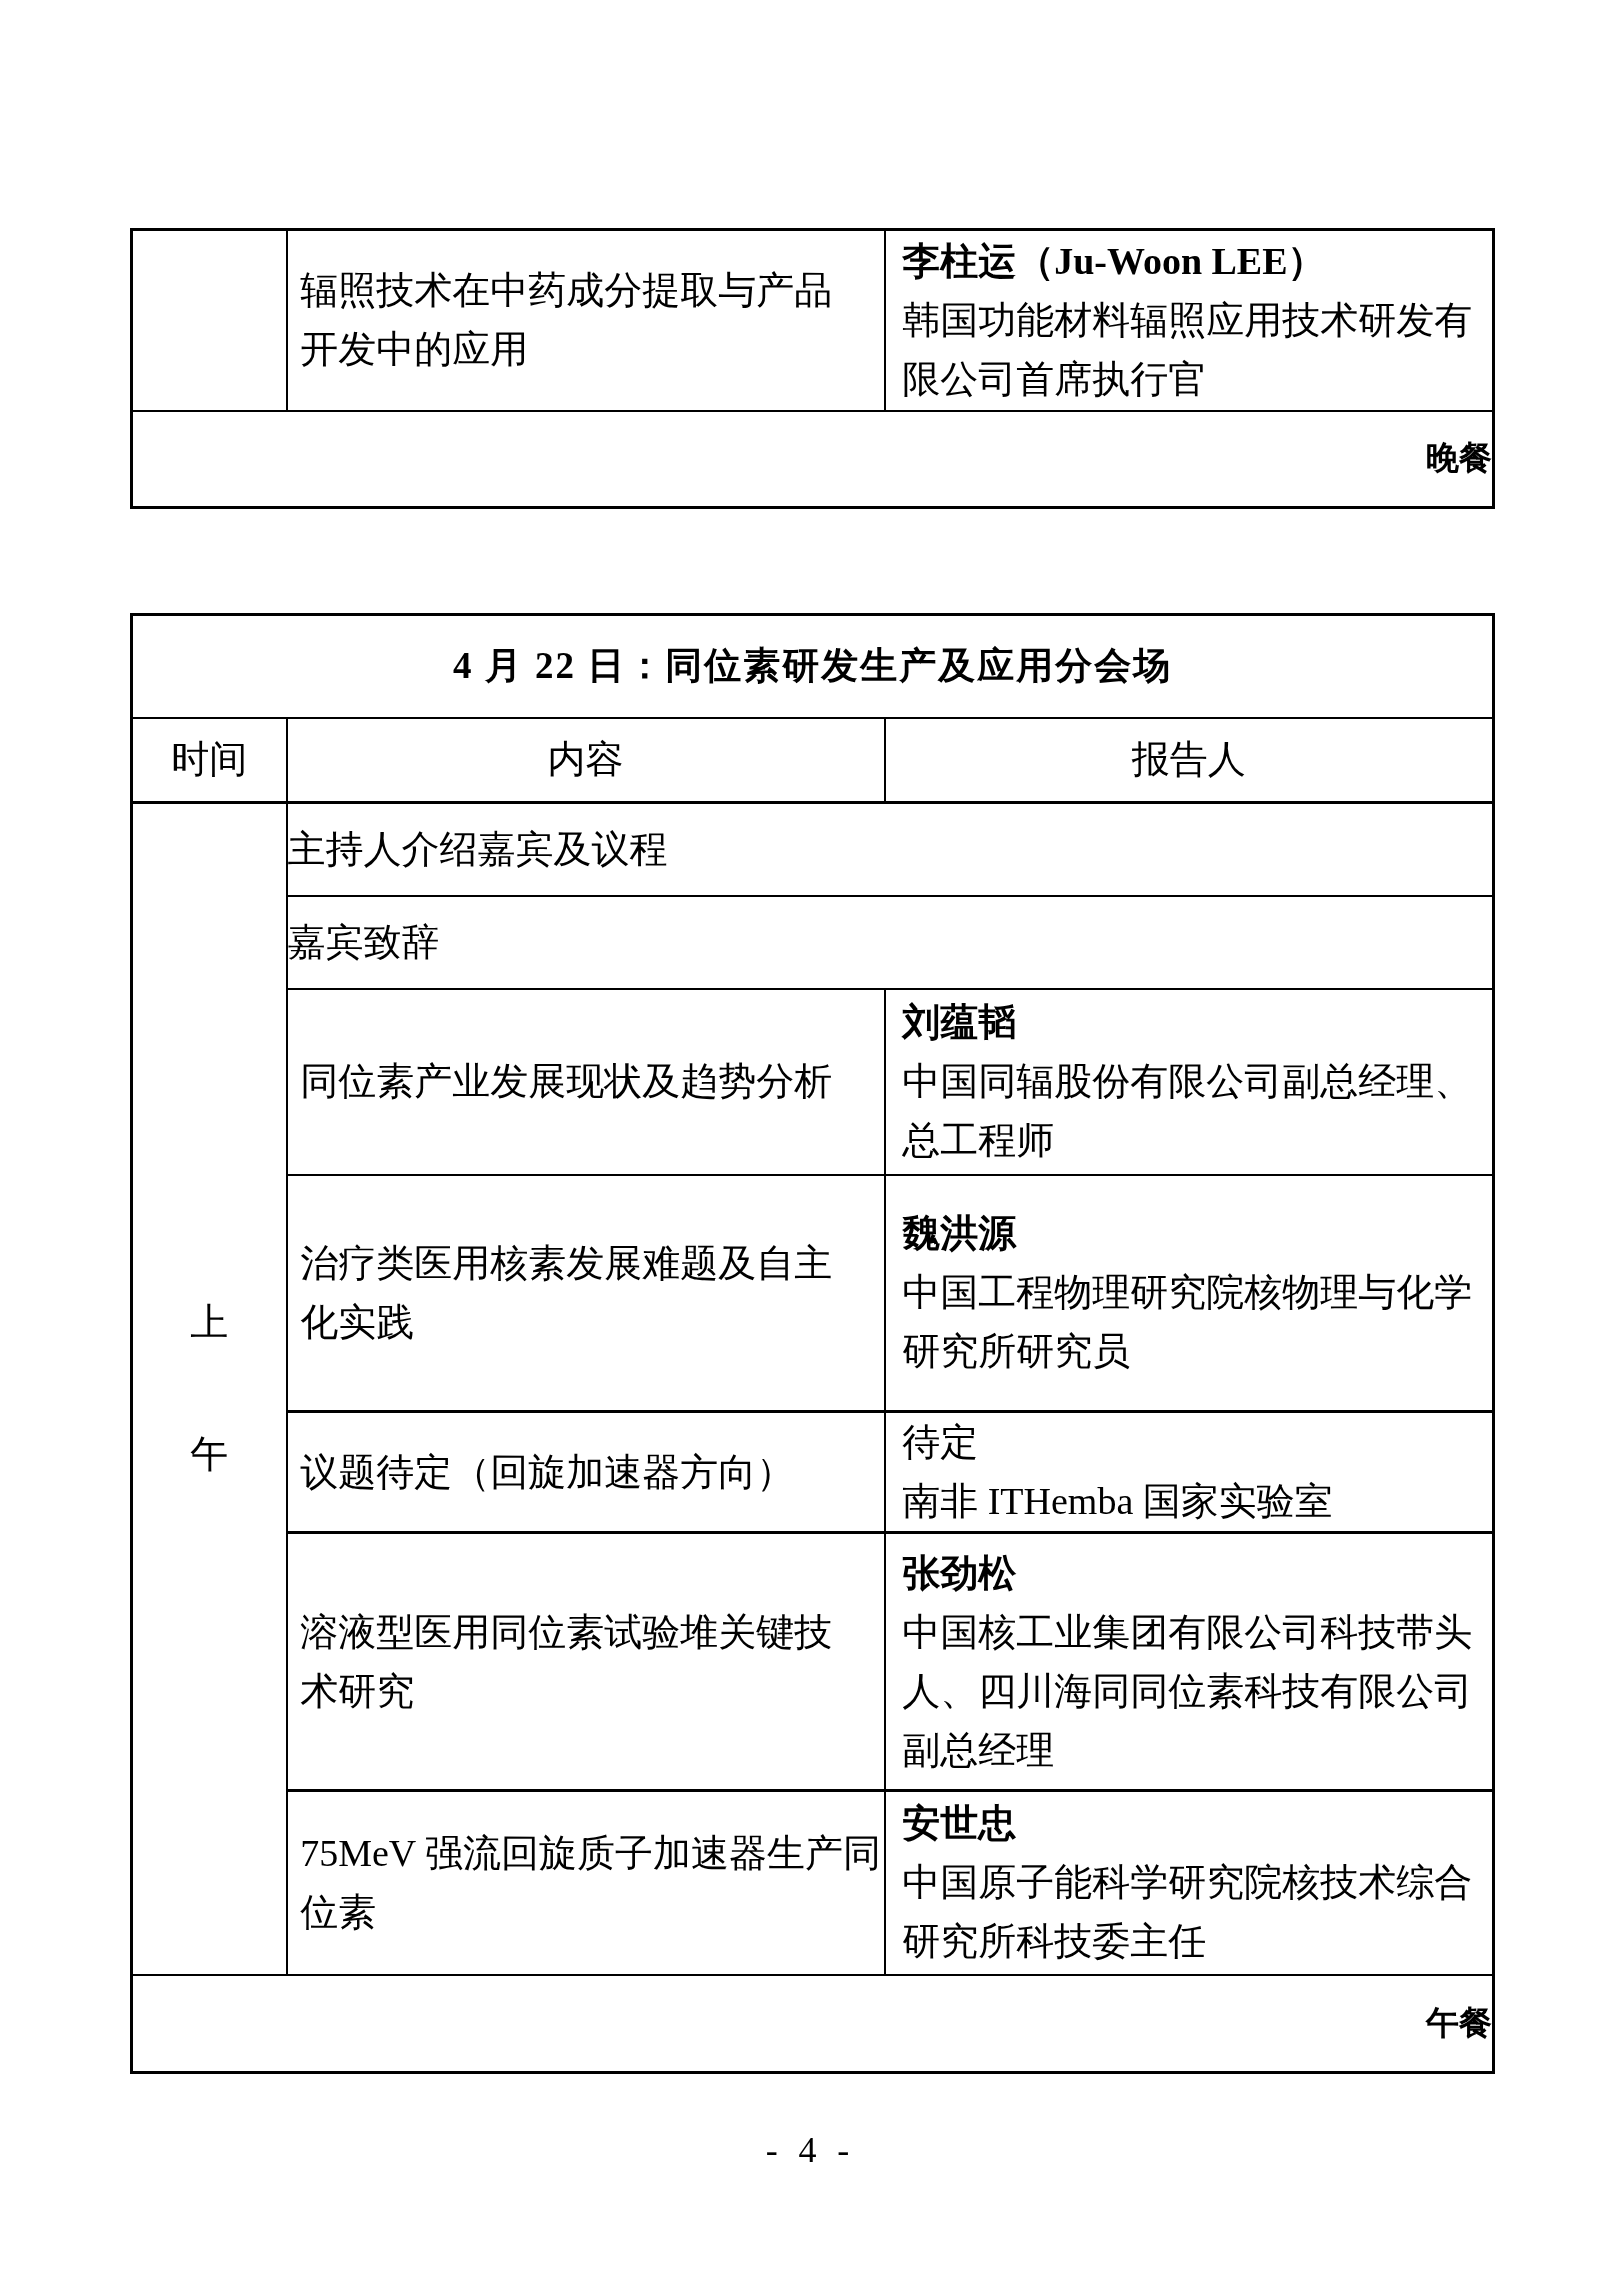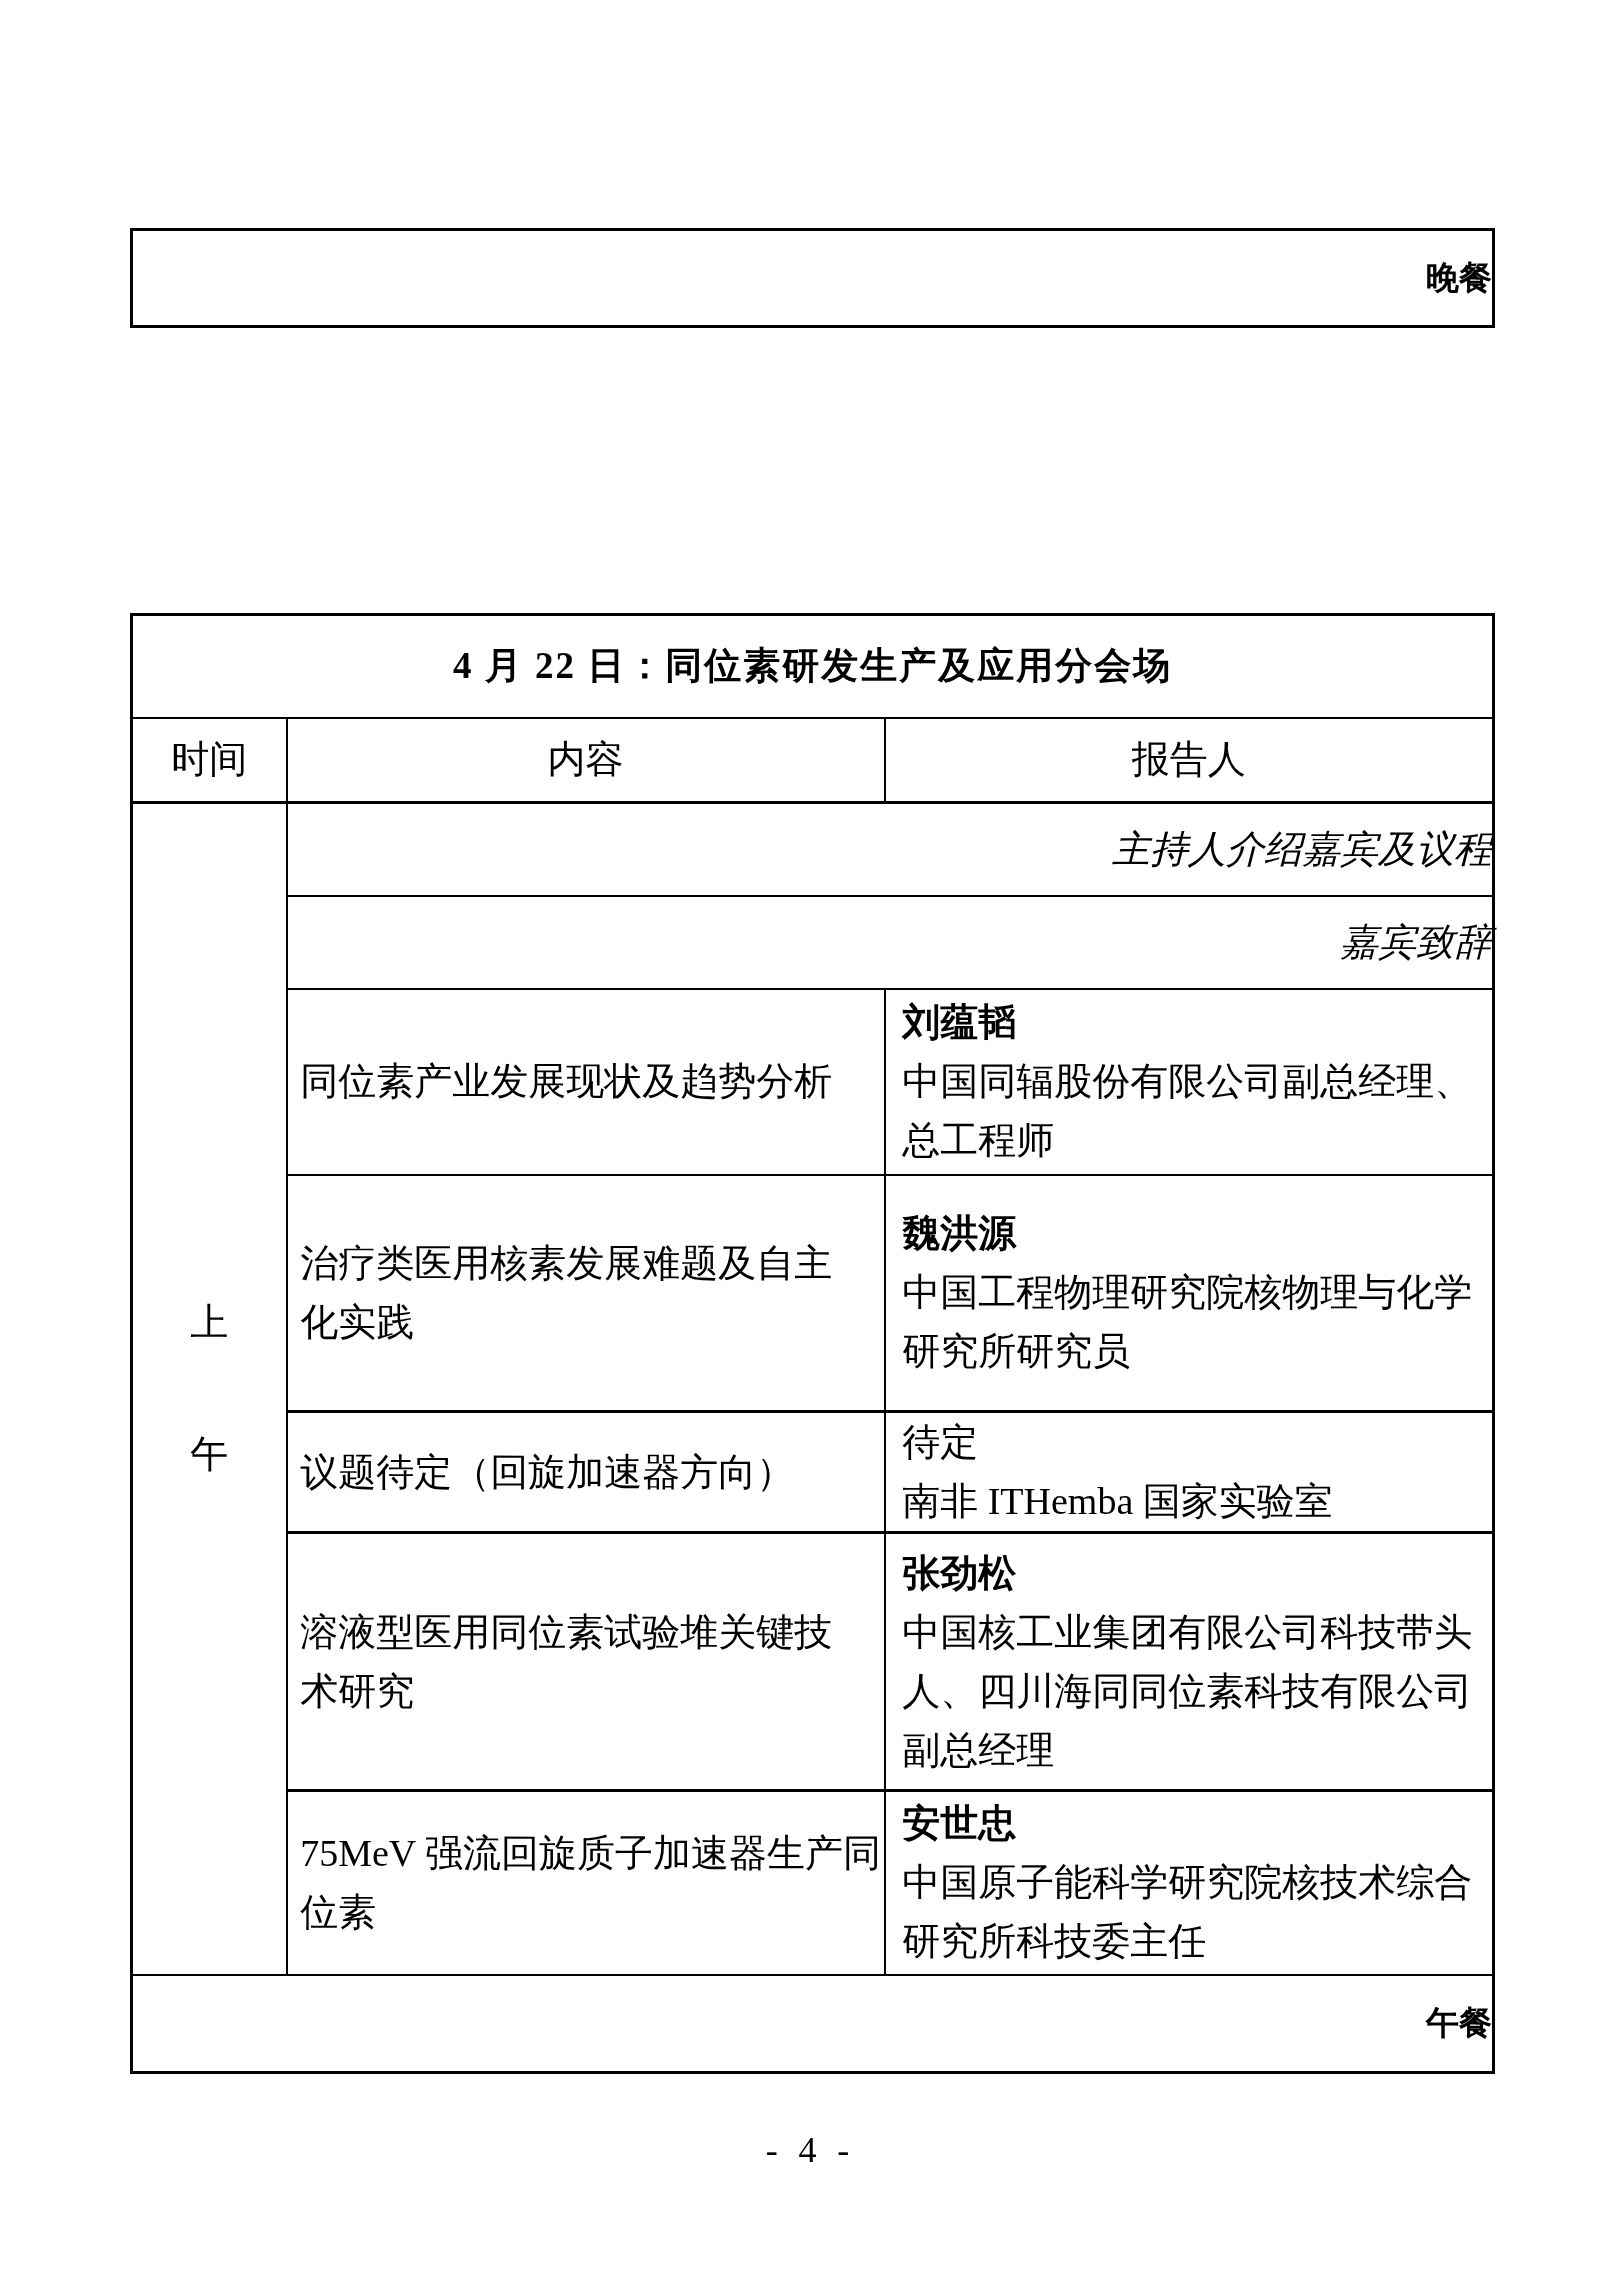--- a/index.html
+++ b/index.html
@@ -25,40 +25,54 @@
     text-align:center;font-weight:bold;font-size:37px;
     letter-spacing:2px;line-height:1.2;
   }
   .hdr td{text-align:center;}
   .time-col{text-align:center;}
   .tchar{line-height:39px;}
   .tchar.gap{margin-top:93px;}
   .content-cell{padding-left:12.7px;padding-right:7.8px;text-align:left;}
   .speaker-cell{padding-left:16.7px;padding-right:7.8px;text-align:left;}
   .name{font-weight:bold;white-space:nowrap;}
-  .center-cell{text-align:right;font-style:italic;}
+  .center-cell{text-align:left;}
   .meal-cell{text-align:right;font-weight:bold;font-size:33px;}
   .tl{white-space:nowrap;}
   .pageno{
     position:absolute;left:0;top:2129px;width:1621px;
     text-align:center;font-size:36px;letter-spacing:5.9px;
   }
 </style>
 </head>
 <body>
 
 <div class="page">
 
   <table class="sched t1">
     <colgroup>
         <col style="width:155px">
         <col style="width:598px">
         <col style="width:609px">
       </colgroup>
     <tbody>
+      <tr style="height:181px">
+        <td class="time-col"></td>
+        <td class="content-cell">
+            <div class="tl">辐照技术在中药成分提取与产品</div>
+            <div class="tl">开发中的应用</div>
+          </td>
+        <td class="speaker-cell">
+          <div class="name">李柱运（Ju-Woon LEE）</div>
+          <div>
+              <div class="tl">韩国功能材料辐照应用技术研发有</div>
+              <div class="tl">限公司首席执行官</div>
+            </div>
+        </td>
+      </tr>
       <tr style="height:97px">
         <td colspan="3" class="meal-cell">晚餐</td>
       </tr>
     </tbody>
   </table>
 
   <table class="sched t2">
     <colgroup>
         <col style="width:155px">
         <col style="width:598px">

